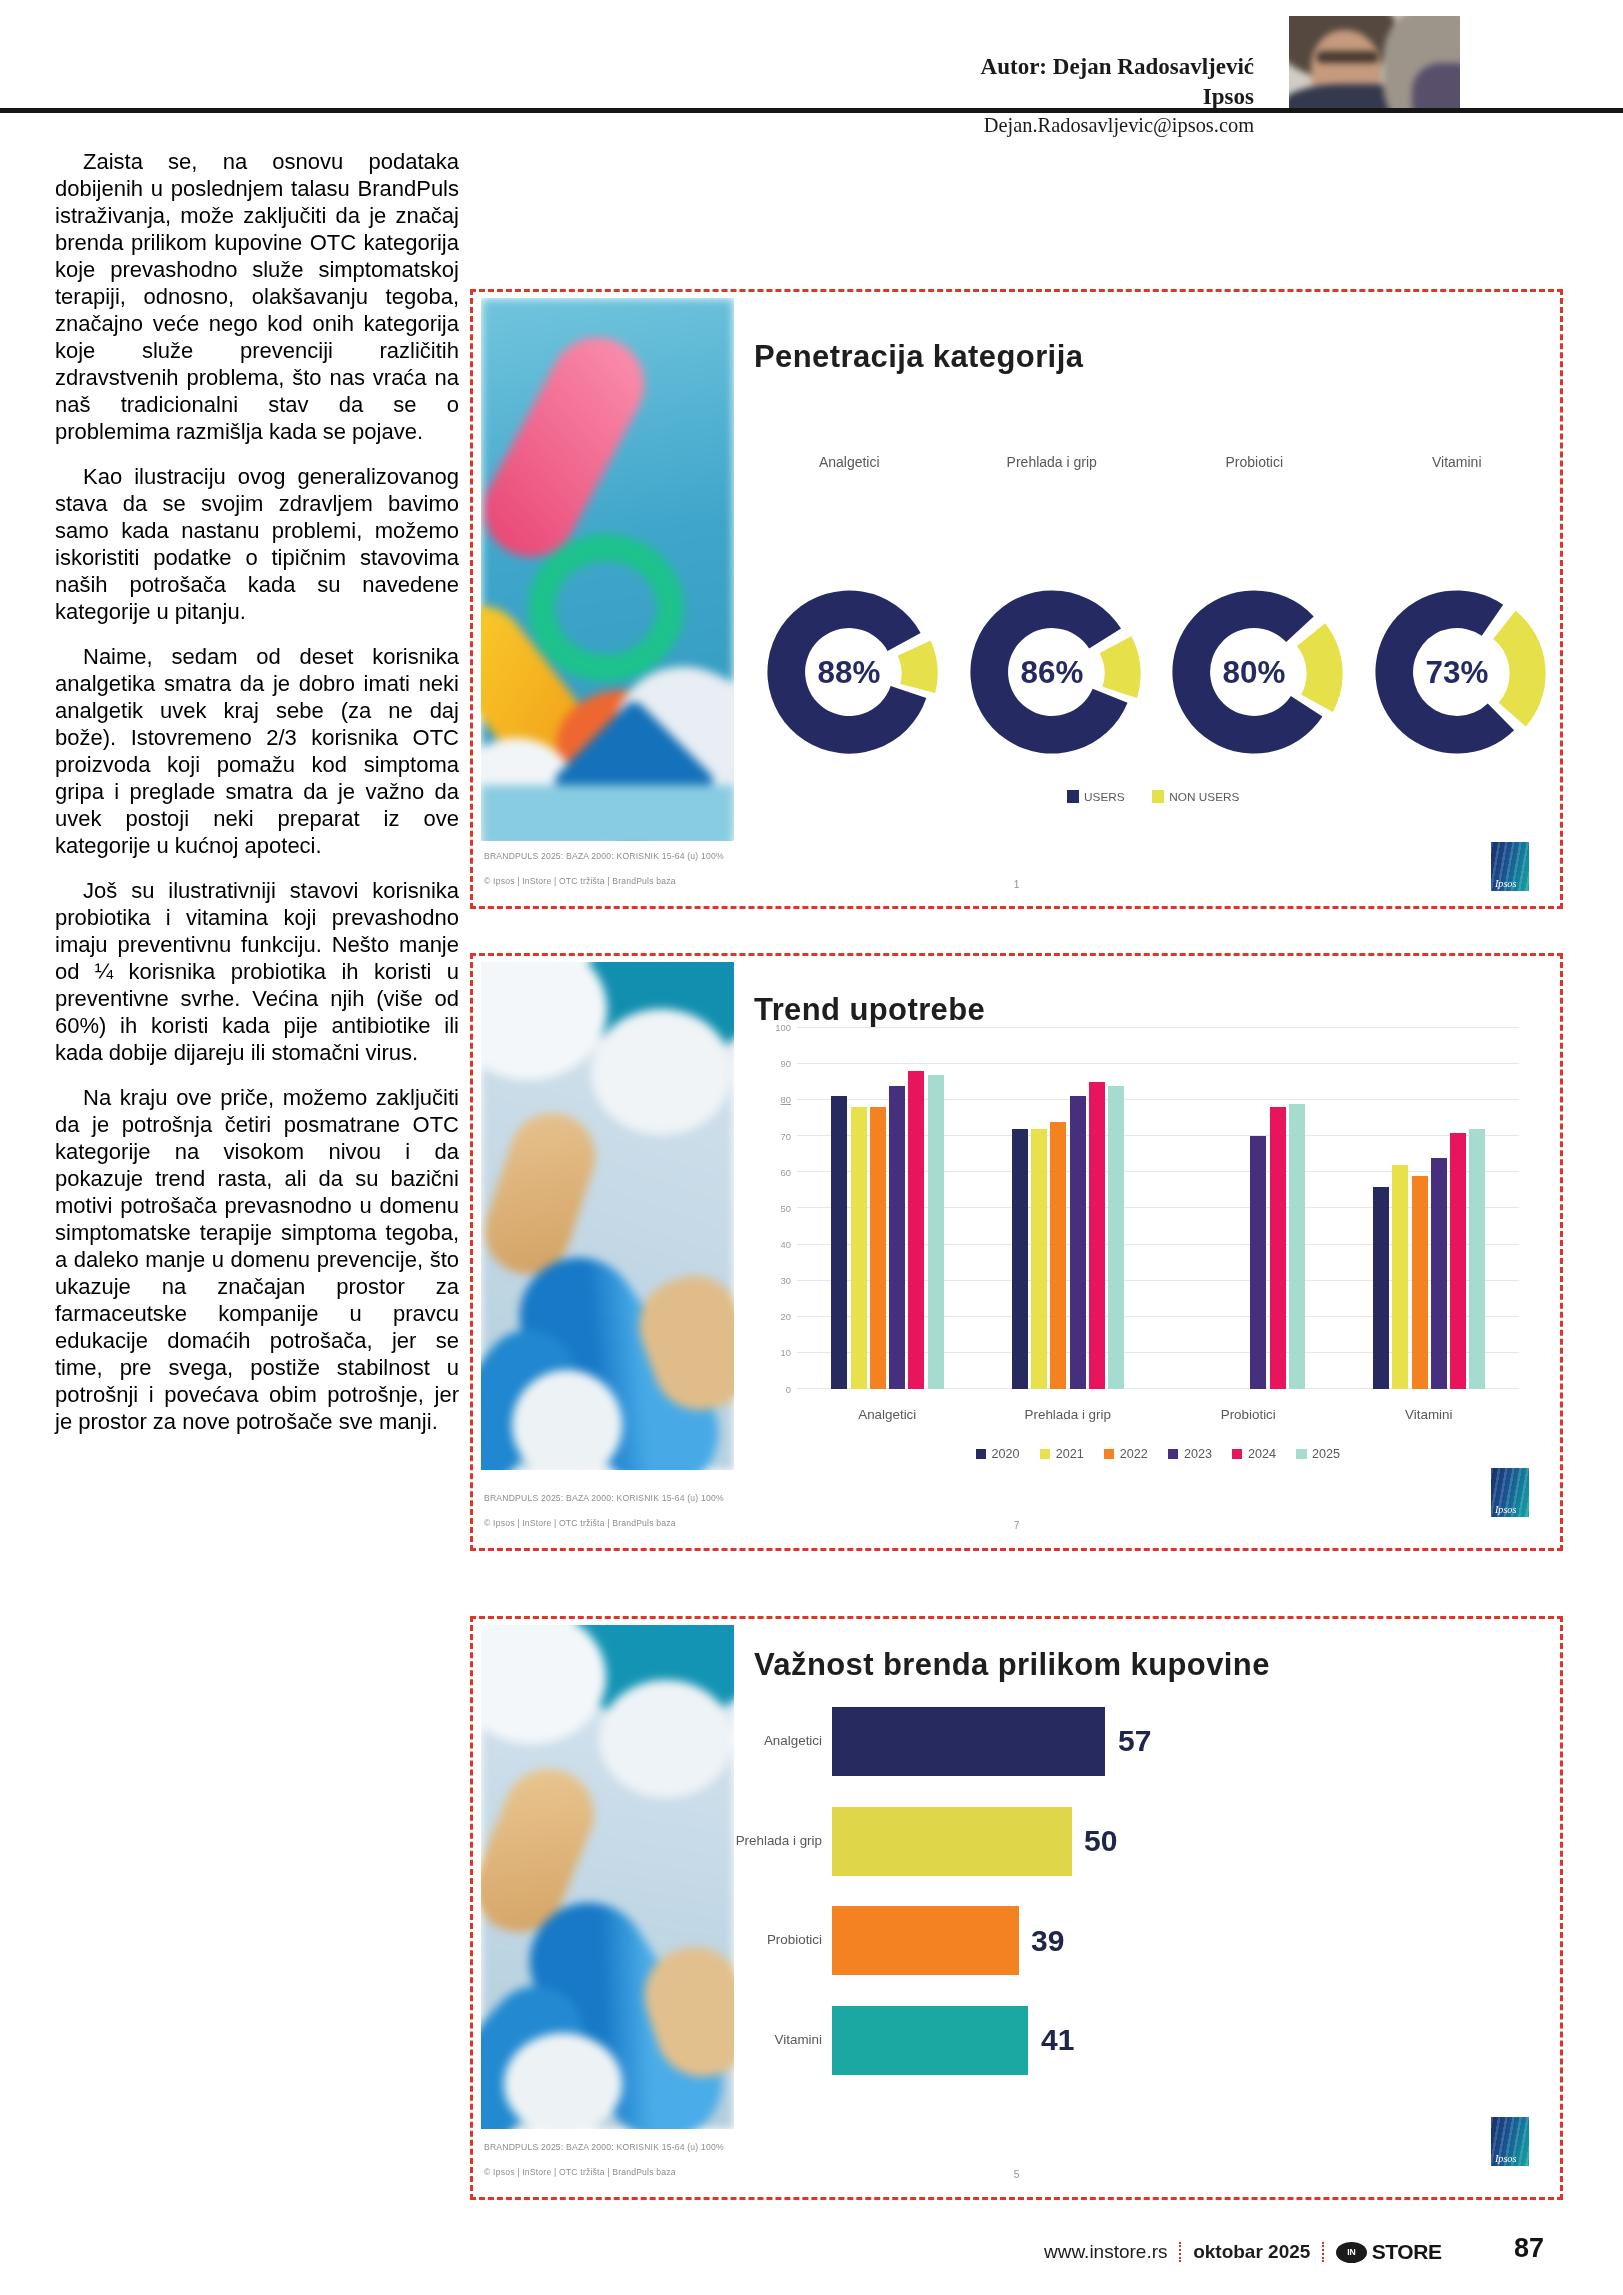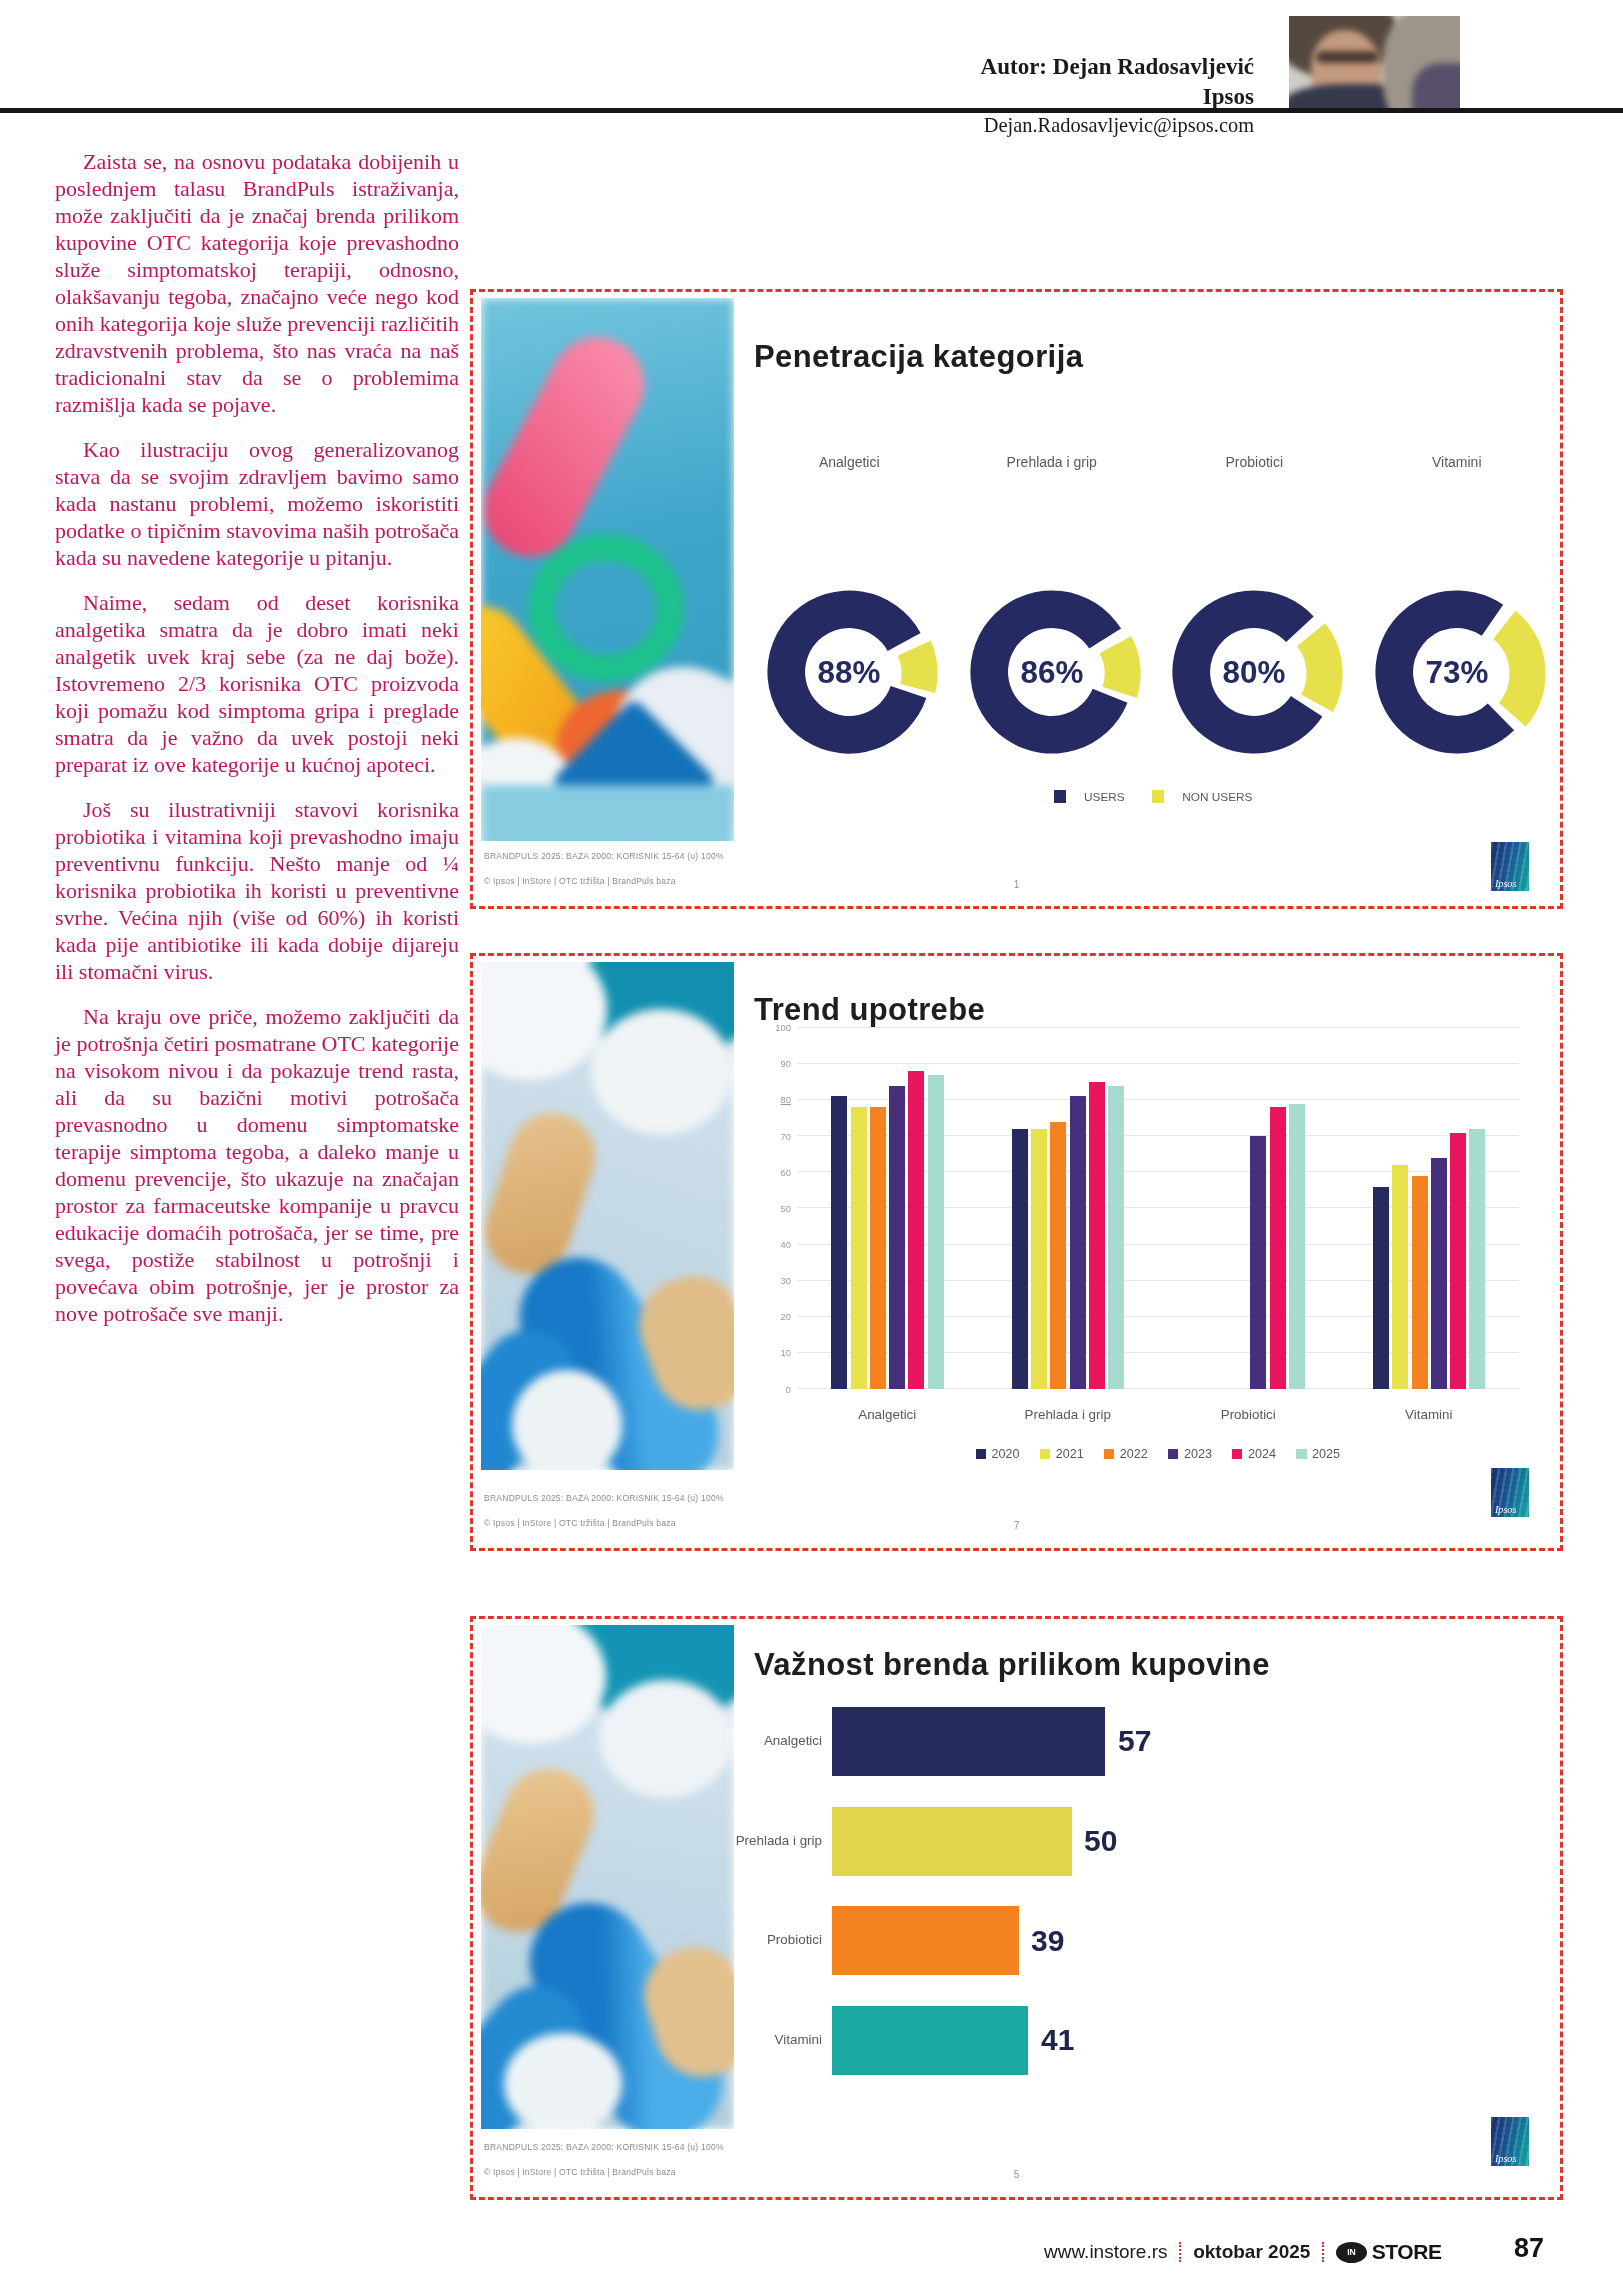--- a/index.html
+++ b/index.html
@@ -7,21 +7,21 @@
 
   
   .author-block{position:absolute;right:369px;top:52px;text-align:right;font-family:"Liberation Serif",serif;line-height:1.3;}
   .author-block .l1,.author-block .l2{font-weight:bold;font-size:23px;}
   .author-block .l3{font-size:20.4px;}
   .author-photo{position:absolute;left:1289px;top:15.7px;width:171px;height:96px;overflow:hidden;background:#cfcdc5;}
   .author-photo .blob{position:absolute;filter:blur(3.1px);}
   .header-rule{position:absolute;left:0;top:108px;width:1623px;height:4.7px;background:#161616;}
 
   
-  .article{position:absolute;left:55px;top:148px;width:404px;font-family:Liberation Serif, serif;font-size:22px;line-height:27px;text-align:justify;color:#be185d;}
+  .article{position:absolute;left:55px;top:148px;width:404px;font-family:Liberation Sans, sans-serif;font-size:22px;line-height:27px;text-align:justify;color:#000000;}
   .article p{margin:0 0 18px 0;text-indent:28px;}
 
   
   .slide{position:absolute;left:470px;width:1093px;background:#fff;border:3.1px dashed #e2352a;box-sizing:border-box;}
   #slide1{top:289px;height:620px;}
   #slide2{top:953px;height:598px;}
   #slide3{top:1616px;height:584px;}
   .slide-title{position:absolute;left:281px;font-weight:bold;font-size:31px;color:#1e1e1e;letter-spacing:0.4px;}
   .photo{position:absolute;left:7.9px;top:6.3px;width:253px;overflow:hidden;}
   .photo .inner{position:absolute;inset:0;filter:blur(4.7px) saturate(1.15);}
@@ -31,21 +31,21 @@
   .ipsos-logo{position:absolute;right:31px;width:38px;height:49px;background:linear-gradient(105deg,#142f68 0%,#1a4e8e 38%,#117e9b 70%,#18a79f 100%);overflow:hidden;}
   .ipsos-logo:before{content:"";position:absolute;inset:0;background:repeating-linear-gradient(100deg,rgba(255,255,255,.16) 0 2.4px,rgba(255,255,255,0) 2.4px 7px);}
   .ipsos-logo span{position:absolute;left:3.9px;bottom:2.4px;color:#fff;font-style:italic;font-size:10.2px;font-family:"Liberation Serif",serif;}
 
   
   .donut-labels{position:absolute;left:275px;top:162px;width:810px;display:flex;}
   .donut-labels div{width:203px;text-align:center;font-size:14px;color:#595959;}
   .donut-row{position:absolute;left:275px;top:289px;width:810px;display:flex;}
   .donut-cell{width:203px;display:flex;justify-content:center;}
   .donut-legend{position:absolute;left:275px;top:498px;width:810px;display:flex;justify-content:center;gap:27px;align-items:center;}
-  .donut-legend .item{display:flex;gap:18px;font-size:11.8px;color:#595959;}
+  .donut-legend .item{display:flex;gap:5px;font-size:11.8px;color:#595959;}
   .donut-legend .sw{width:12.6px;height:12.6px;display:inline-block;}
 
   
   .plot{position:absolute;left:324px;top:72px;width:722px;height:361px;}
   .gridline{position:absolute;left:0;width:100%;height:0.8px;background:#e7e7e7;}
   .ytick{position:absolute;width:30px;text-align:right;font-size:9.4px;color:#9a9a9a;}
   .bar-v{position:absolute;bottom:0;}
   .xlabels{position:absolute;left:324px;top:451px;width:722px;display:flex;}
   .xlabels div{width:181px;text-align:center;font-size:13.4px;color:#595959;}
   .trend-legend{position:absolute;left:324px;top:491px;width:722px;display:flex;justify-content:center;gap:20.4px;align-items:center;}

